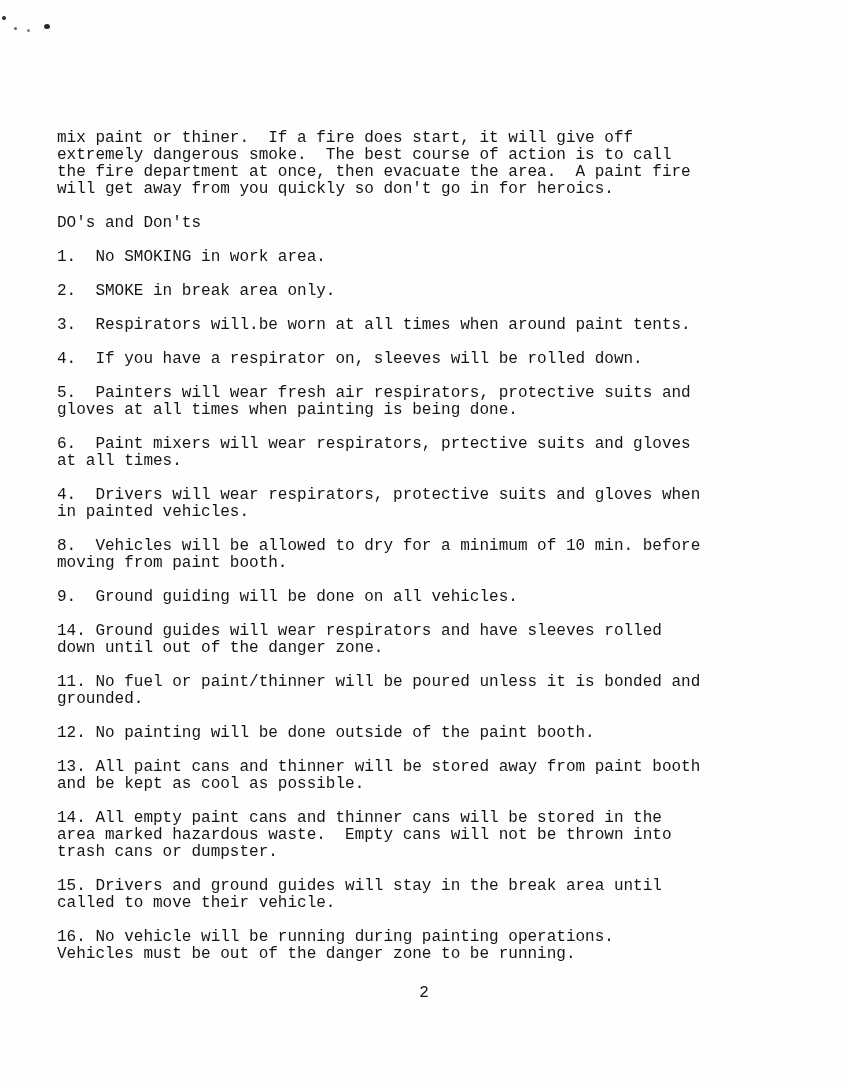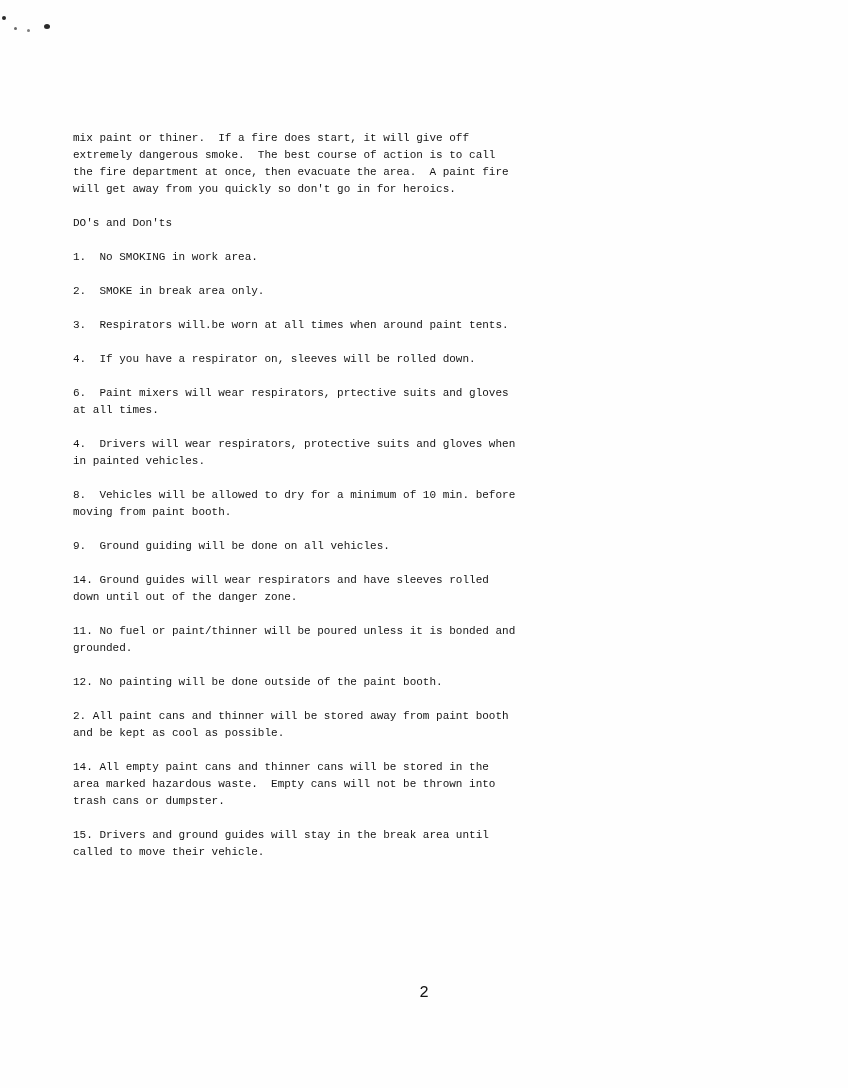--- a/index.html
+++ b/index.html
@@ -16,22 +16,22 @@
     font-family: "Liberation Mono", "DejaVu Sans Mono", monospace;
     color: #141414;
   }
   .content {
     position: absolute;
     top: 130px;
     left: 57px;
     right: 40px;
   }
   .para {
-    margin: 0 0 17px 16px;
-    font-size: 11px;
+    margin: 0 0 17px 0;
+    font-size: 16px;
     line-height: 17px;
     white-space: pre-wrap;
     letter-spacing: 0px;
   }
   .heading {
     
   }
   .pagenum {
     position: absolute;
     top: 985px;
@@ -66,35 +66,39 @@
     <p class="para">mix paint or thiner.  If a fire does start, it will give off
 extremely dangerous smoke.  The best course of action is to call
 the fire department at once, then evacuate the area.  A paint fire
 will get away from you quickly so don't go in for heroics.</p>
     <p class="para heading">DO's and Don'ts</p>
 
     <p class="para">1.  No SMOKING in work area.</p>
     <p class="para">2.  SMOKE in break area only.</p>
     <p class="para">3.  Respirators will.be worn at all times when around paint tents.</p>
     <p class="para">4.  If you have a respirator on, sleeves will be rolled down.</p>
+    <p class="para">5.  Painters will wear fresh air respirators, protective suits and
+gloves at all times when painting is being done.</p>
     <p class="para">6.  Paint mixers will wear respirators, prtective suits and gloves
 at all times.</p>
     <p class="para">4.  Drivers will wear respirators, protective suits and gloves when
 in painted vehicles.</p>
     <p class="para">8.  Vehicles will be allowed to dry for a minimum of 10 min. before
 moving from paint booth.</p>
     <p class="para">9.  Ground guiding will be done on all vehicles.</p>
     <p class="para">14. Ground guides will wear respirators and have sleeves rolled
 down until out of the danger zone.</p>
     <p class="para">11. No fuel or paint/thinner will be poured unless it is bonded and
 grounded.</p>
     <p class="para">12. No painting will be done outside of the paint booth.</p>
-    <p class="para">2. All paint cans and thinner will be stored away from paint booth
+    <p class="para">13. All paint cans and thinner will be stored away from paint booth
 and be kept as cool as possible.</p>
     <p class="para">14. All empty paint cans and thinner cans will be stored in the
 area marked hazardous waste.  Empty cans will not be thrown into
 trash cans or dumpster.</p>
     <p class="para">15. Drivers and ground guides will stay in the break area until
 called to move their vehicle.</p>
+    <p class="para">16. No vehicle will be running during painting operations.
+Vehicles must be out of the danger zone to be running.</p>
   </div>
 
   <div class="pagenum">2</div>
 </div>
 
 </body></html>

